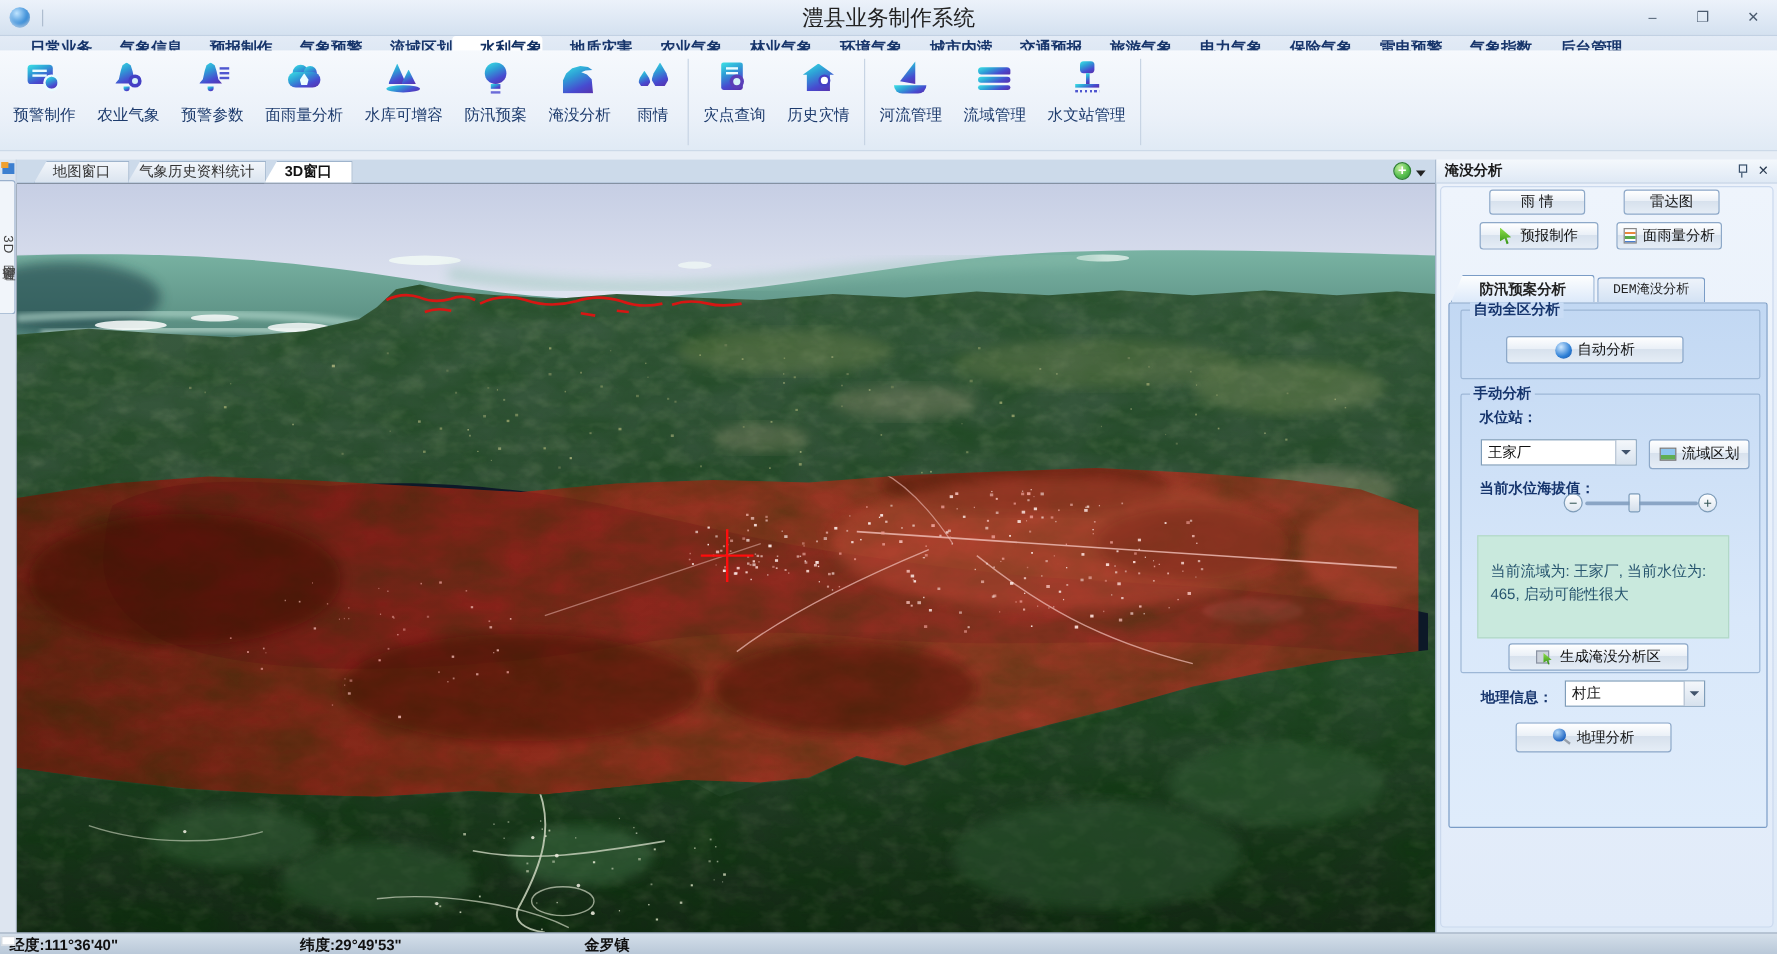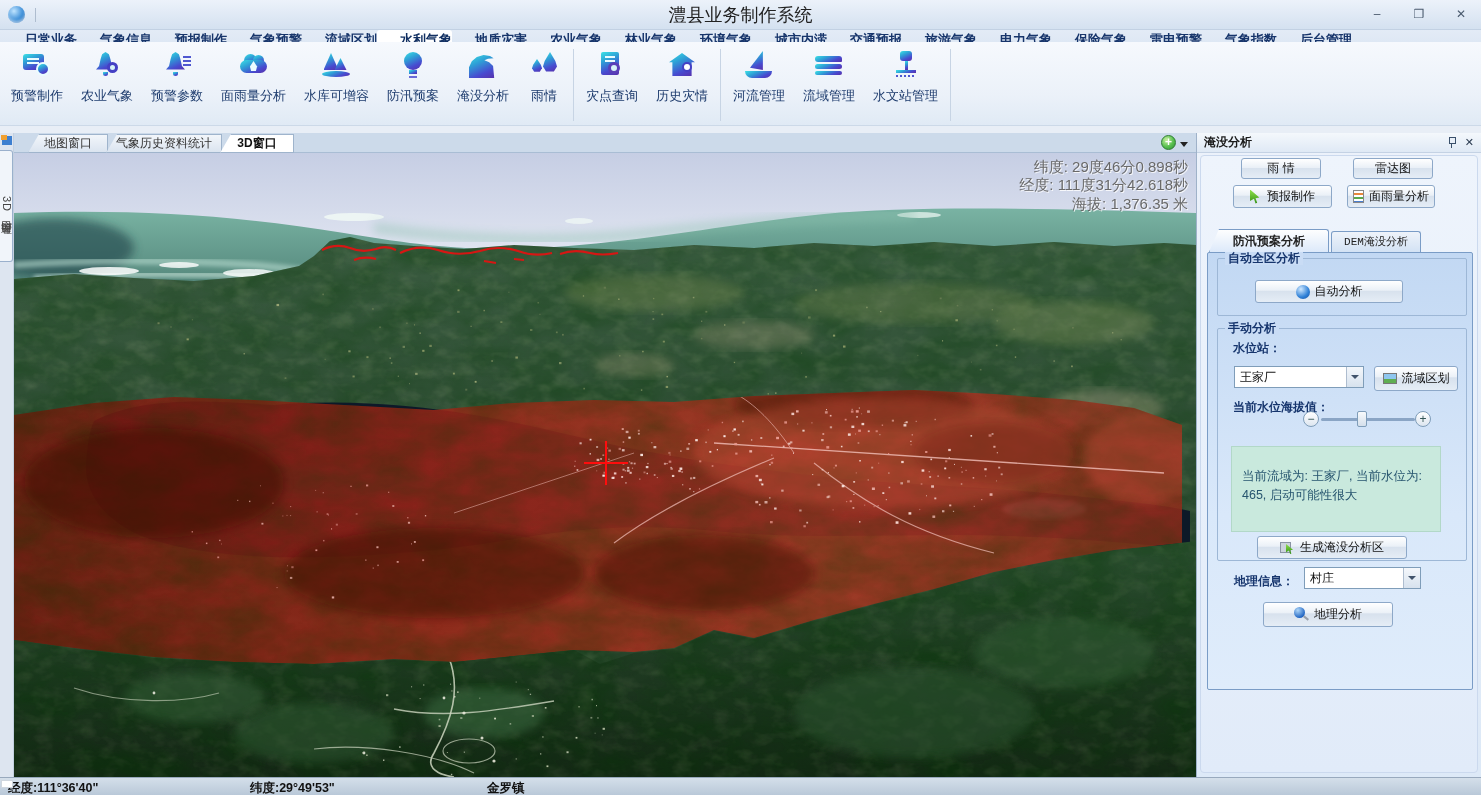--- a/index.html
+++ b/index.html
@@ -867,25 +867,20 @@
             <rect x="577.4" y="545.8" width="1.6" height="1.5" fill="#dee3cc" opacity="0.55"></rect>
           </g>
     </g>
   </g>
 
   <g stroke="#ff0d0d" stroke-width="2">
     <line x1="570" y1="310" x2="614" y2="310"></line>
     <line x1="592" y1="288" x2="592" y2="332"></line>
   </g>
 </svg>
-  <div class="coords">
-    <div>纬度: 29度46分0.898秒</div>
-    <div>经度: 111度31分42.618秒</div>
-    <div>海拔: 1,376.35 米</div>
-  </div>
 </div>
 
 <div class="panel">
   <div class="p-header">
     <span>淹没分析</span>
     <span class="p-hbtns">
       <span class="pinicon"></span>
       <span class="p-close">✕</span>
     </span>
   </div>

